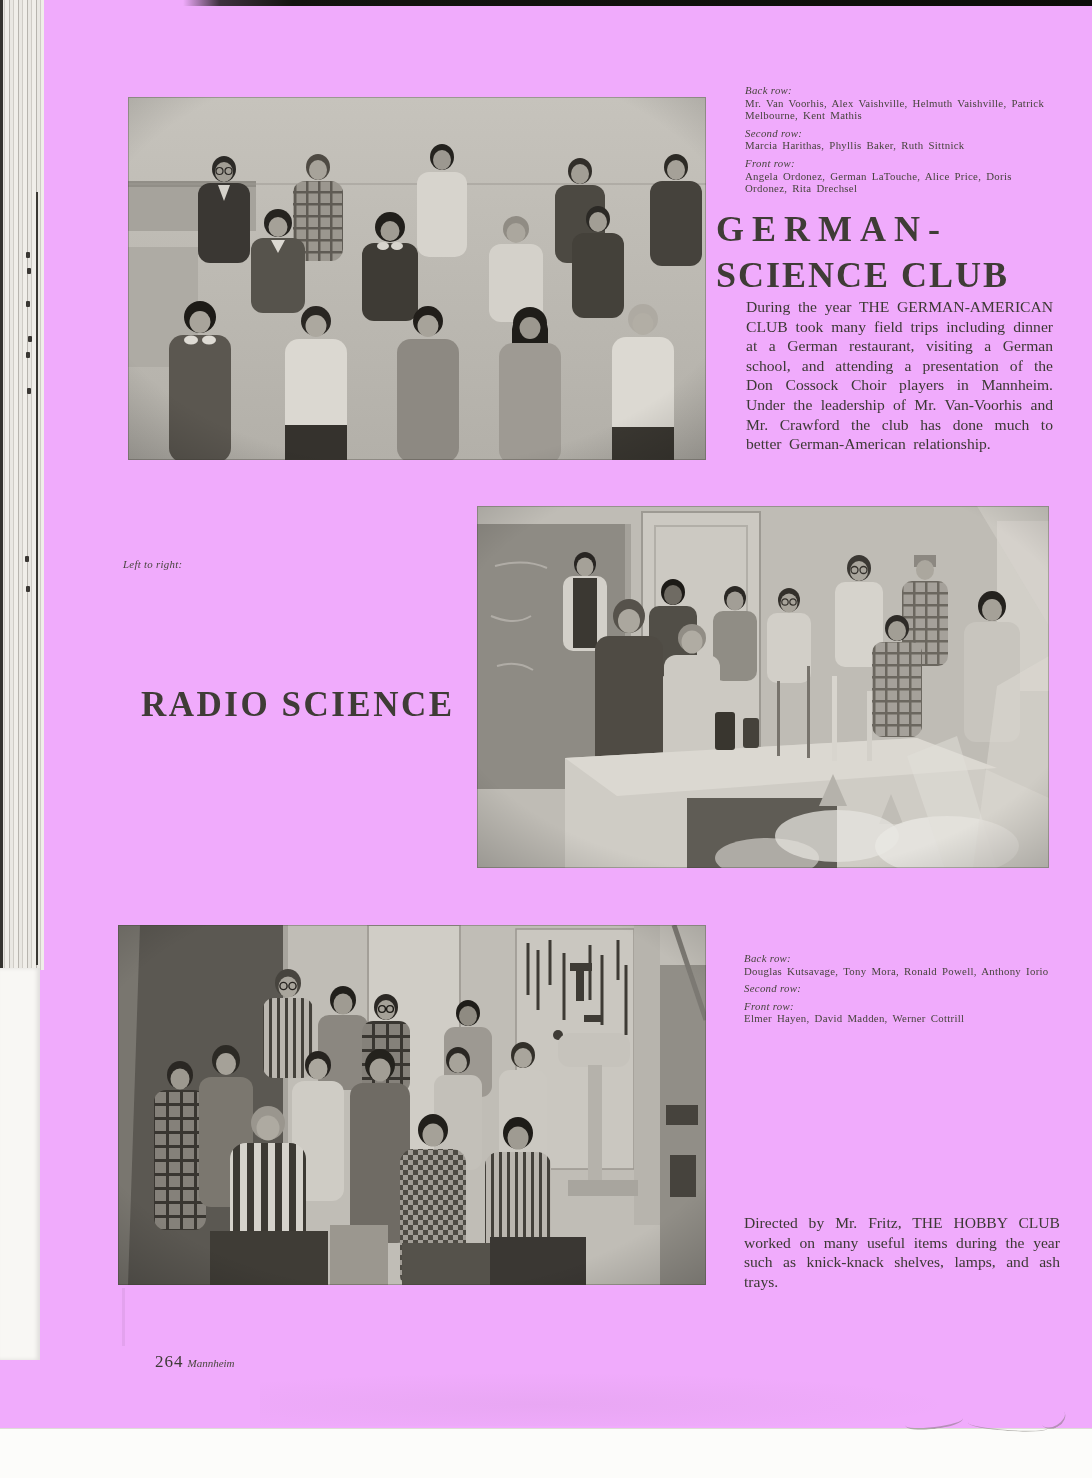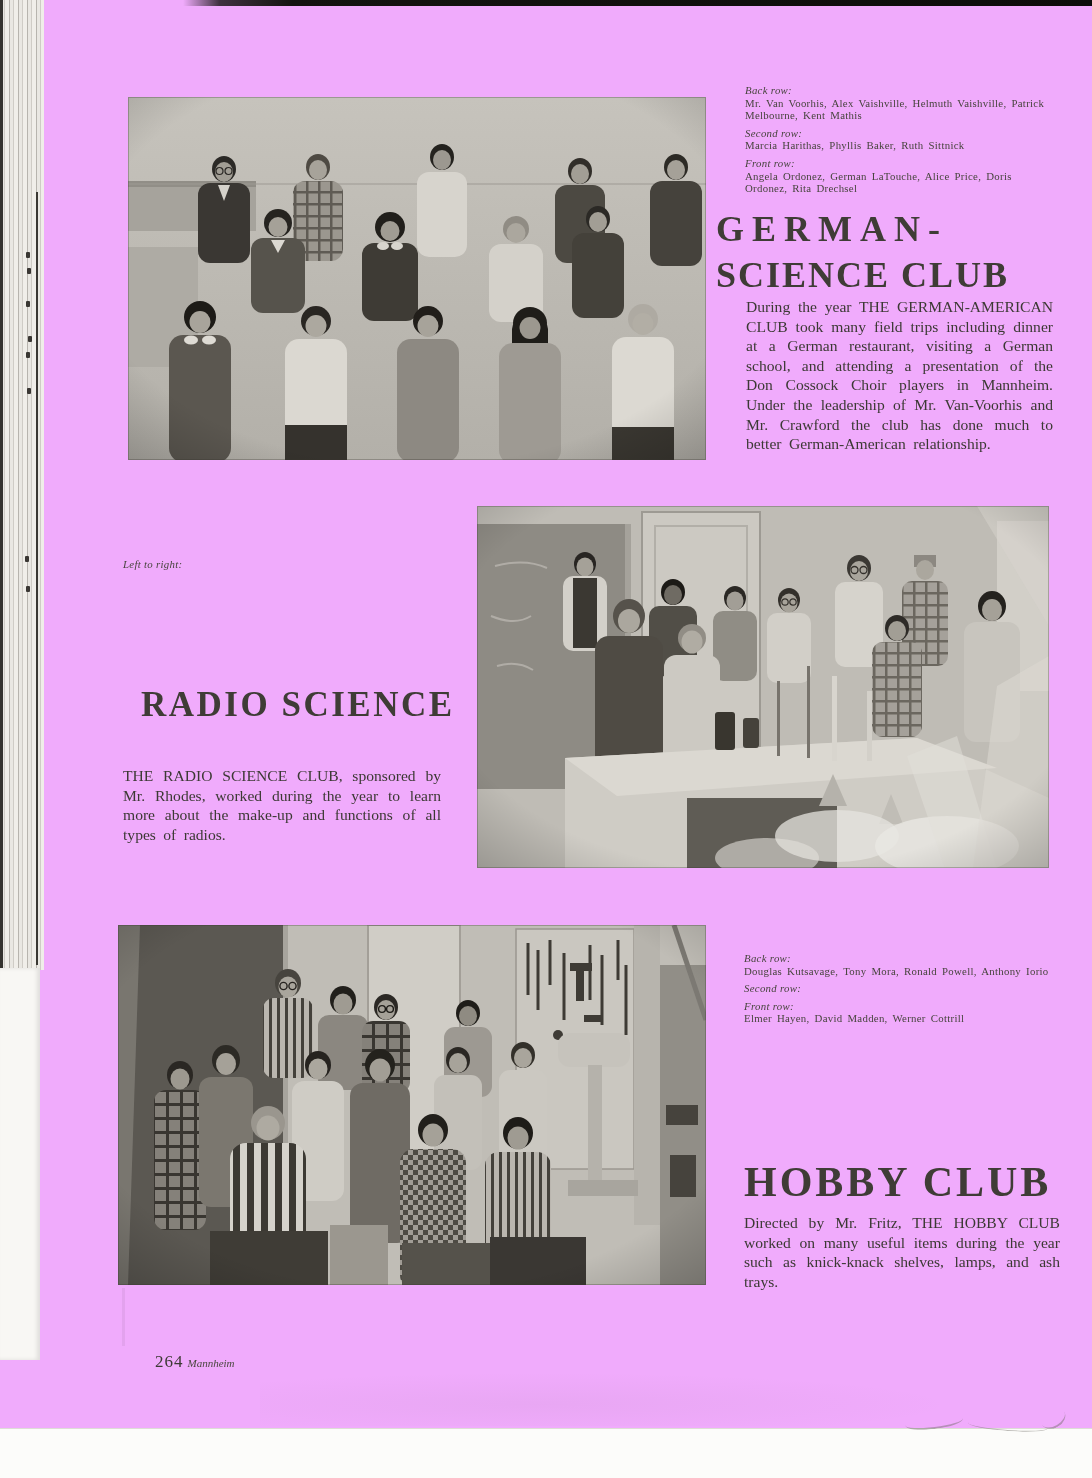--- a/index.html
+++ b/index.html
@@ -302,21 +302,20 @@
     <rect x="0.5" y="0.5" width="571" height="361" fill="none" stroke="rgba(55,53,48,.3)"></rect>
   </svg>
 
   <div class="caption" style="left:123px;top:558px;width:332px">
     <div class="lbl">Left to right:</div>
   </div>
 
   <div class="heading h-rsc">
     <div class="l1">RADIO SCIENCE</div>
   </div>
-  <p class="body b-rsc">THE RADIO SCIENCE CLUB, sponsored by Mr. Rhodes, worked during the year to learn more about the make-up and functions of all types of radios.</p>
 
   <svg class="photo" style="left:118px;top:925px" width="588" height="360" viewBox="0 0 588 360" role="img">
     <defs>
       <pattern id="stripeBold" width="14" height="14" patternUnits="userSpaceOnUse">
         <rect width="7" height="14" fill="#d5d2cb"></rect>
           <rect x="7" width="7" height="14" fill="#3c3933"></rect>
       </pattern>
       <pattern id="stripeThin" width="8" height="8" patternUnits="userSpaceOnUse">
         <rect width="5" height="8" fill="#bab6af"></rect>
           <rect x="5" width="3" height="8" fill="#44413b"></rect>
@@ -449,23 +448,20 @@
   </svg>
 
   <div class="caption" style="left:744px;top:952px;width:308px">
     <div class="lbl">Back row:</div>
     <div class="names">Douglas Kutsavage, Tony Mora, Ronald Powell, Anthony Iorio</div>
     <div class="lbl">Second row:</div>
     <div class="lbl">Front row:</div>
     <div class="names">Elmer Hayen, David Madden, Werner Cottrill</div>
   </div>
 
-  <div class="heading h-hob">
-    <div>HOBBY CLUB</div>
-  </div>
   <p class="body b-hob">Directed by Mr. Fritz, THE HOBBY CLUB worked on many useful items during the year such as knick-knack shelves, lamps, and ash trays.</p>
 
   <div class="footer">
     <span class="num">264</span>
     <span class="title">Mannheim</span>
   </div>
 
 </div>
 
 </body></html>

